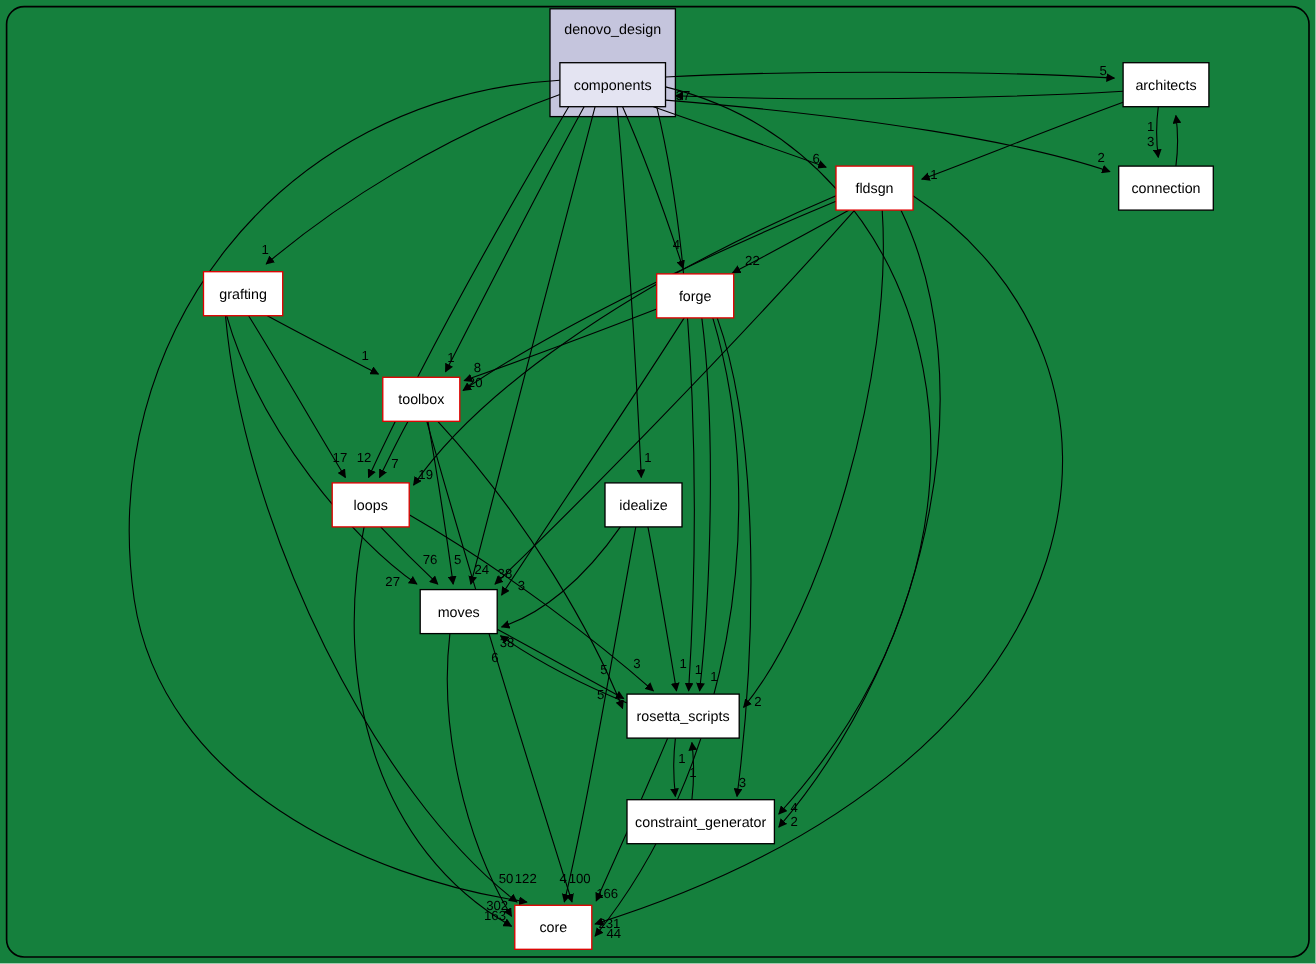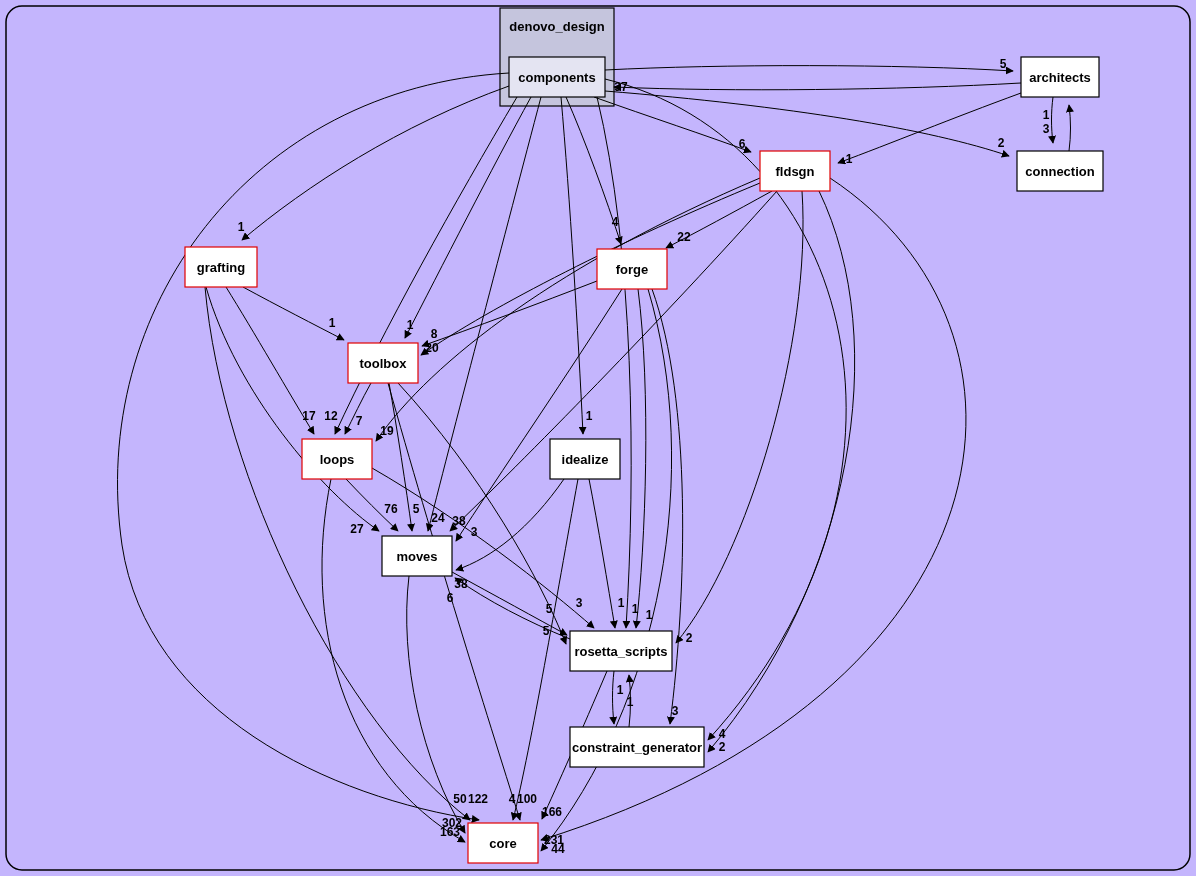--- a/index.html
+++ b/index.html
@@ -5,22 +5,21 @@
   html, body {
     margin: 0;
     padding: 0;
     background: #ffffff;
     font-family: "Liberation Sans", sans-serif;
   }
   .canvas {
     position: relative;
     width: 1196px;
     height: 876px;
-    background: #c4b5fd;
-    font-weight: bold;
+    background: #15803d;
   }
   svg { display: block; }
   .frame {
     fill: none;
     stroke: #000000;
     stroke-width: 1.5;
   }
   .edge {
     fill: none;
     stroke: #000000;

